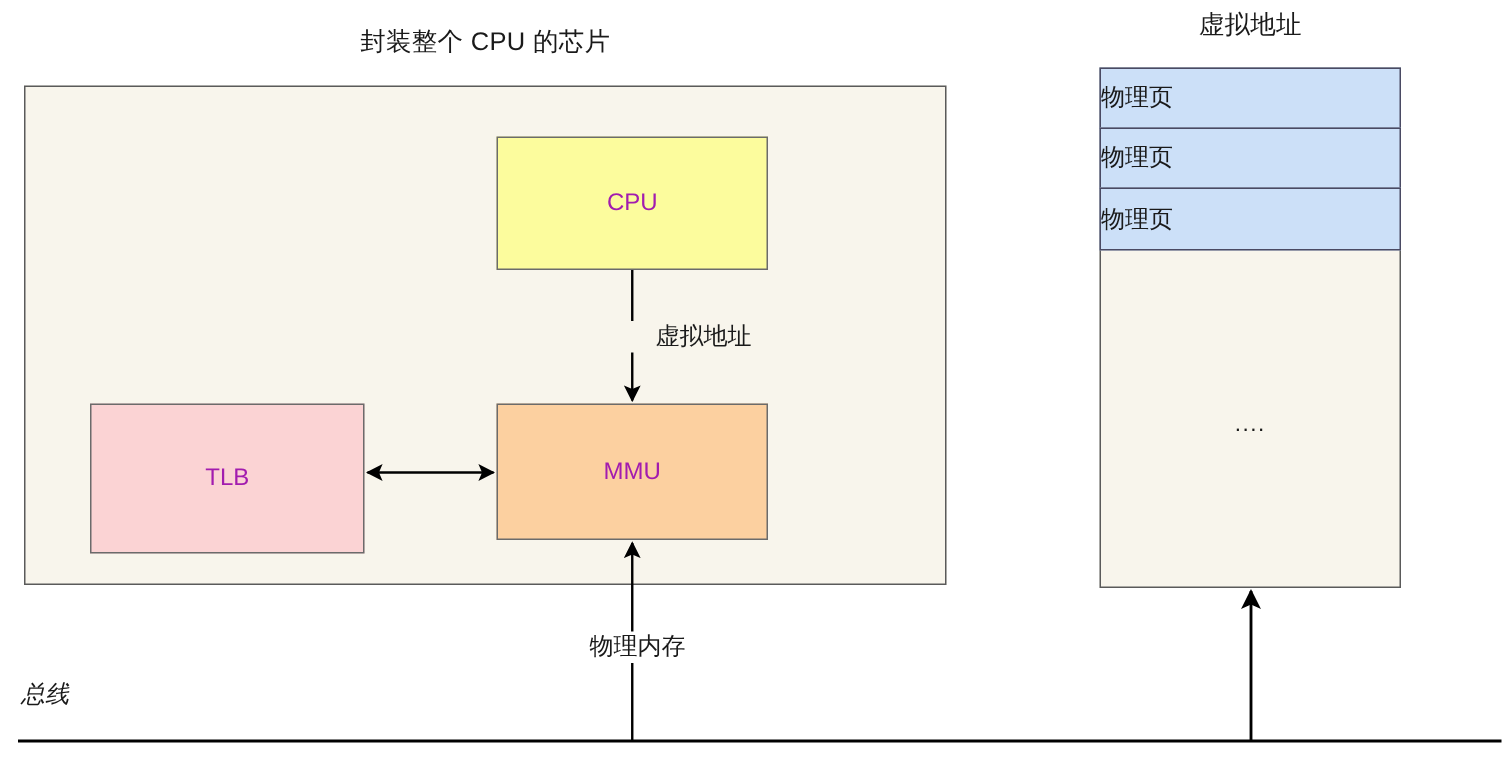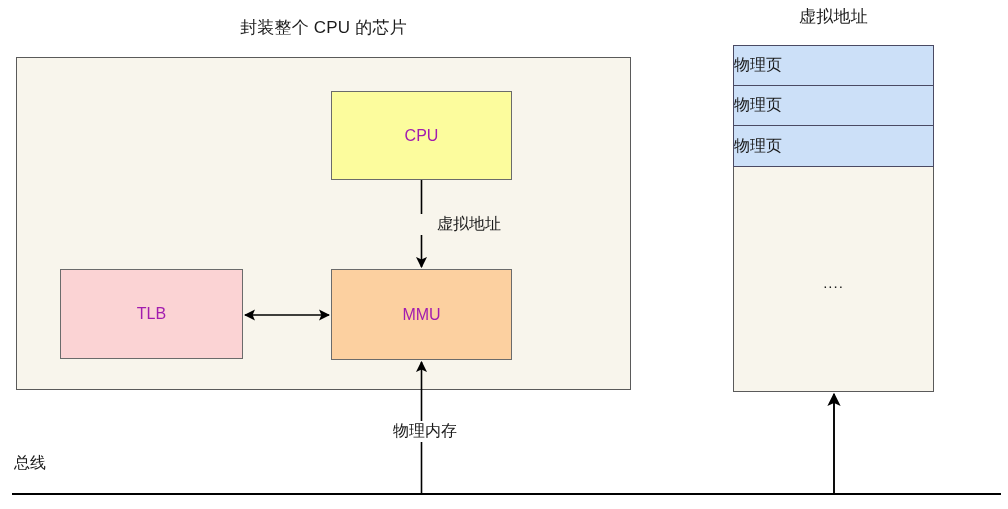--- a/index.html
+++ b/index.html
@@ -110,21 +110,21 @@
   <div class="label-title" style="left:16px; top:16px; width:615px;">封装整个 CPU 的芯片</div>
 
   <div class="label-title" style="left:733px; top:5px; width:201px;">虚拟地址</div>
 
   <div class="box chip-container" style="left:16px; top:57px; width:615px; height:333px;"></div>
 
   <div class="box cpu-box" style="left:331px; top:91px; width:181px; height:89px;">
     <span>CPU</span>
   </div>
 
-  <div class="box tlb-box" style="left:60px; top:269px; width:183px; height:90px;">
+  <div class="box tlb-box" style="left:60px; top:269px; width:183px; height:100px;">
     <span>TLB</span>
   </div>
 
   <div class="box mmu-box" style="left:331px; top:269px; width:181px; height:91px;">
     <span>MMU</span>
   </div>
 
   <div class="box mem-container" style="left:733px; top:45px; width:201px; height:347px;"></div>
 
   <div class="page-row" style="left:733px; top:45px; width:201px; height:41px;">
@@ -157,15 +157,15 @@
 
     <line x1="834" y1="494" x2="834" y2="394" stroke="#000000" stroke-width="1.9" marker-end="url(#arrowEnd)"></line>
 
     <line x1="12" y1="494" x2="1001" y2="494" stroke="#000000" stroke-width="2"></line>
   </svg>
 
   <div class="edge-label on-chip" style="left:378px; top:214px; width:120px;text-align:right;">虚拟地址</div>
 
   <div class="edge-label" style="left:362px; top:421px; width:120px;">物理内存</div>
 
-  <div class="bus-label" style="left:14px; top:453px;">总线</div>
+  <div class="bus-label" style="left:14px; top:453px;font-style:italic;">总线</div>
 
 </div>
 
 </body></html>

